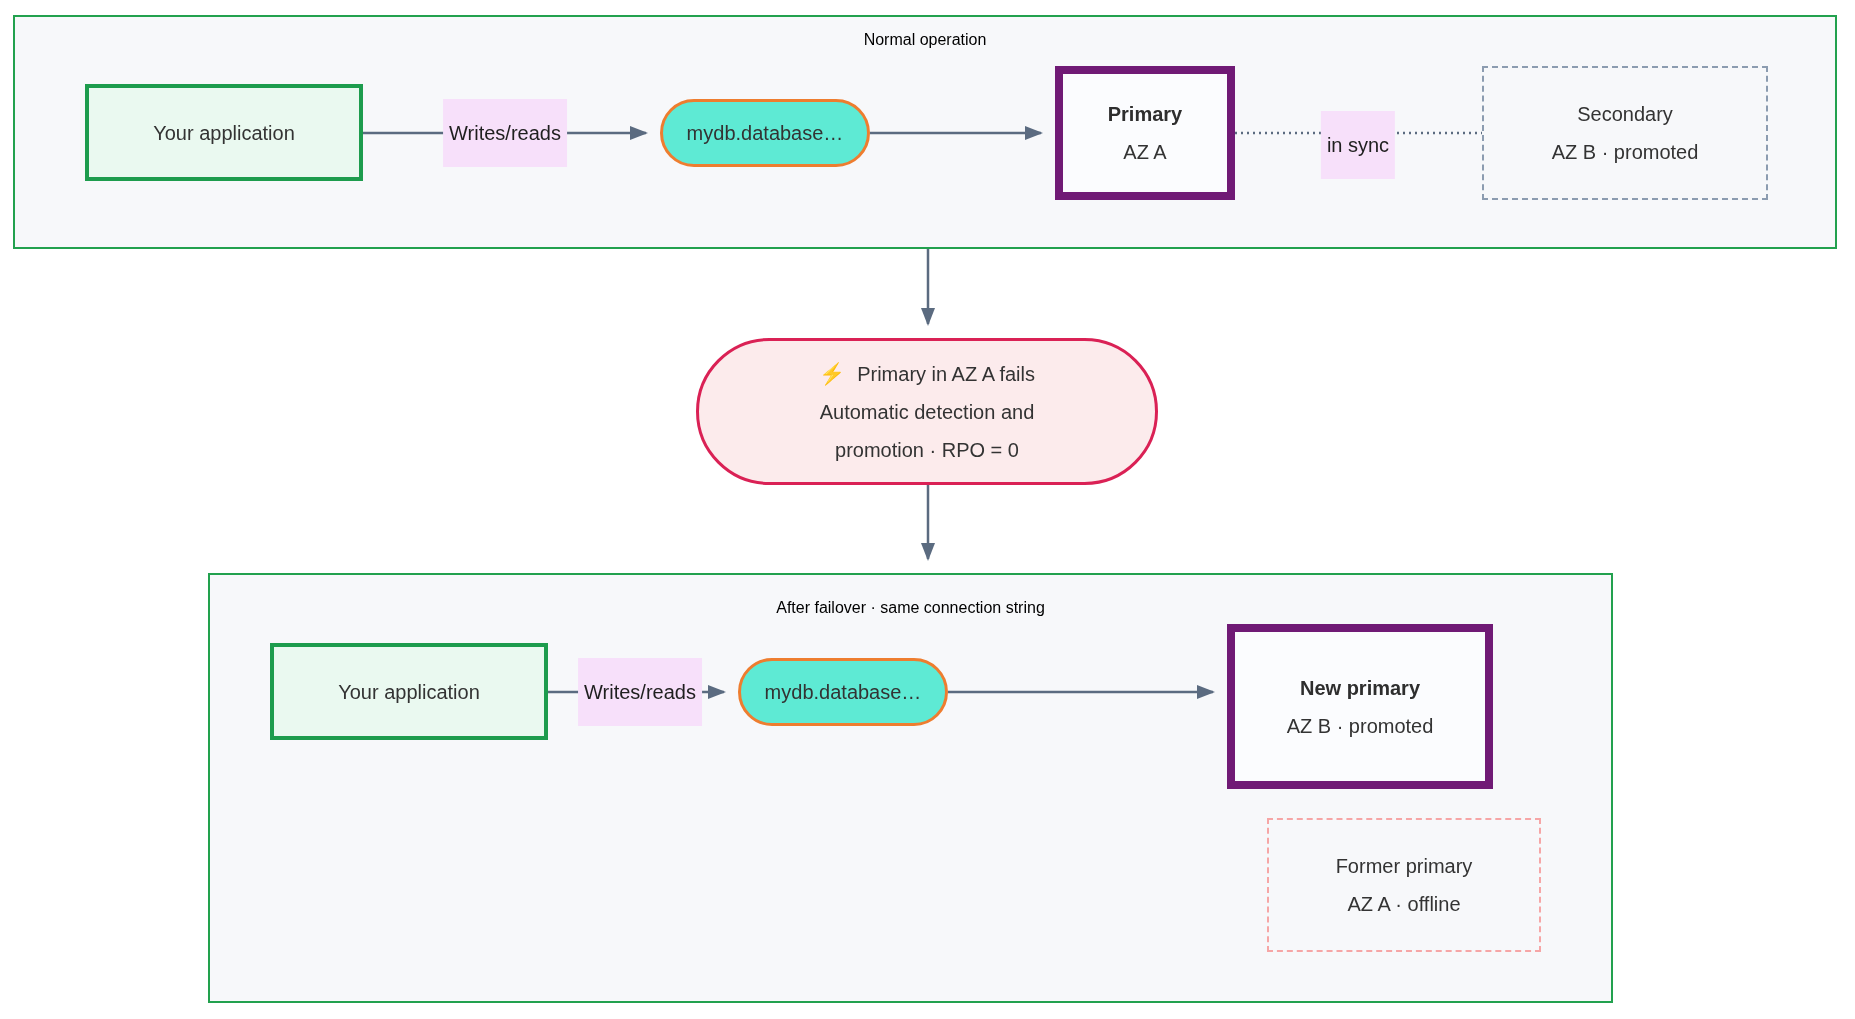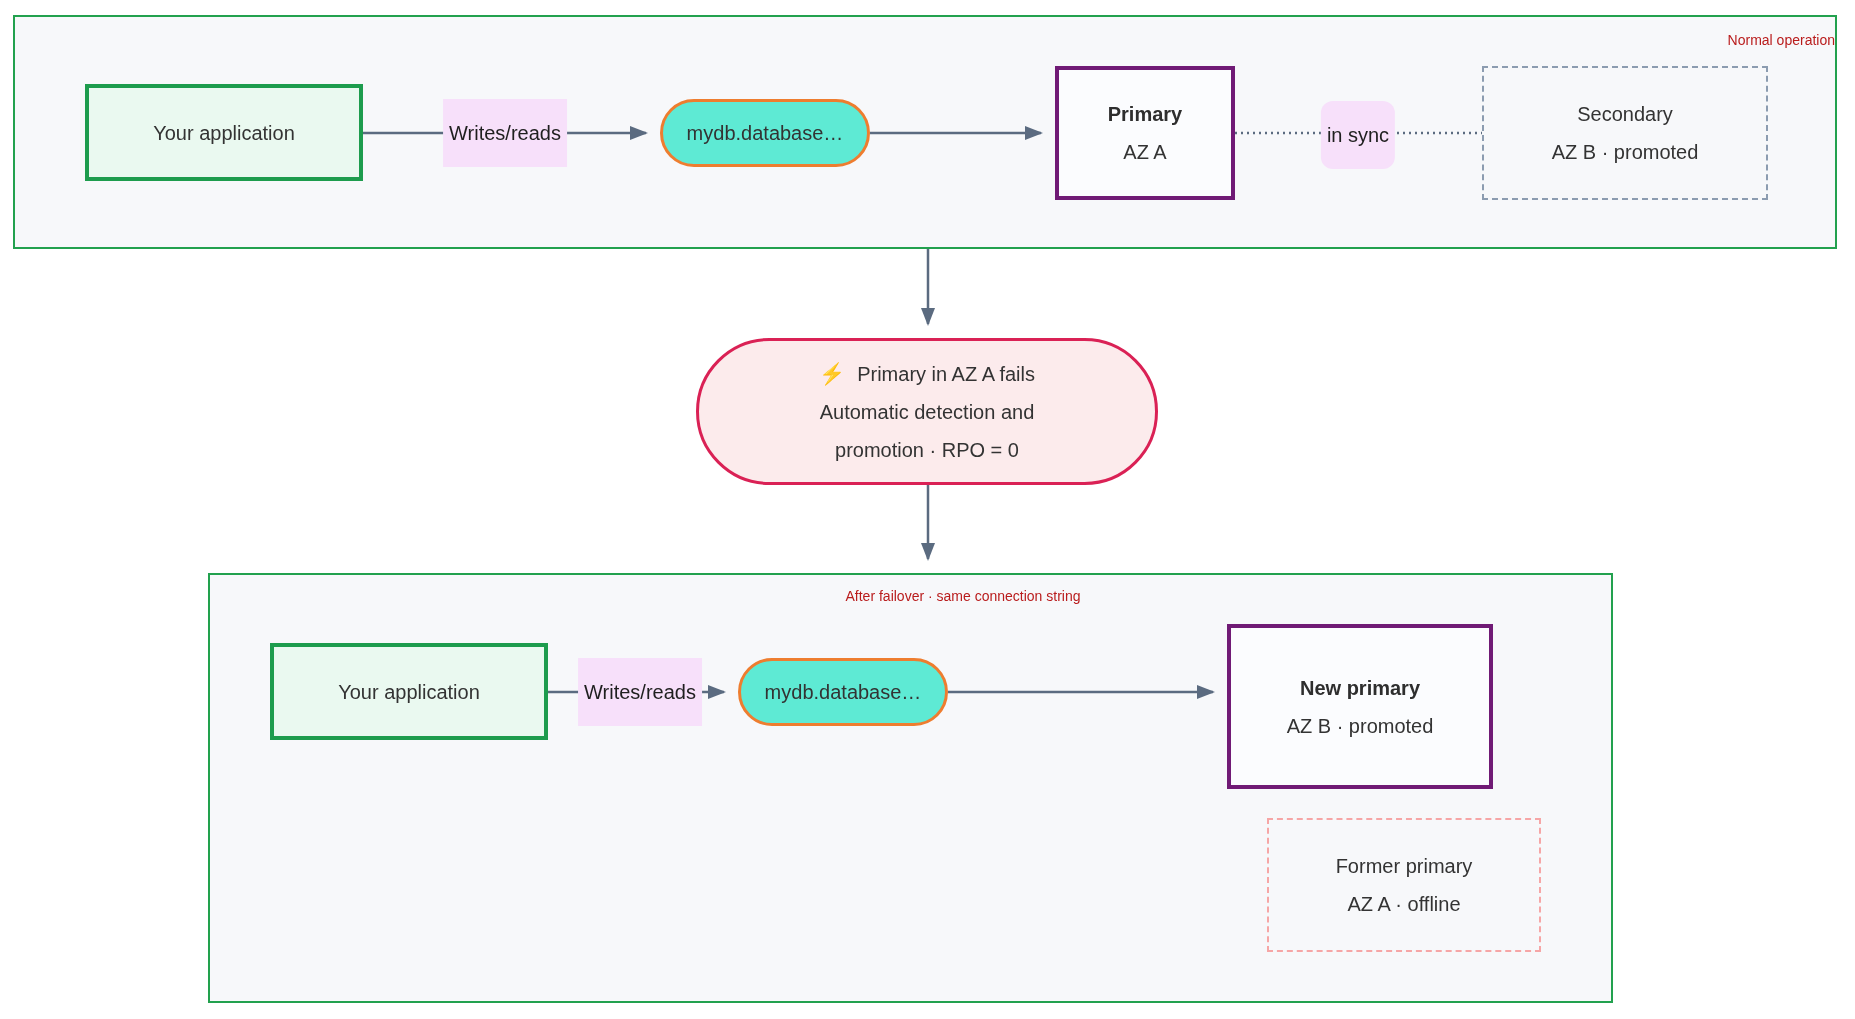--- a/index.html
+++ b/index.html
@@ -3,31 +3,31 @@
 <meta charset="utf-8">
 <style>
   html,body{margin:0;padding:0;background:#ffffff;}
   .canvas{
     position:relative;width:1855px;height:1019px;background:#ffffff;
     font-family:"Liberation Sans",sans-serif;color:#333333;overflow:hidden;
   }
   .sect{position:absolute;box-sizing:border-box;background:#f7f8fa;border:2px solid #22a14e;z-index:0;}
   .sect-top{left:13px;top:15px;width:1824px;height:234px;}
   .sect-bottom{left:208px;top:573px;width:1405px;height:430px;}
-  .sect-title{font-size:14px;color:#b91c1c;text-align:right;line-height:28px;padding-top:9px;}
-  .sect-title-bottom{max-width:340px;margin:0 auto;line-height:40px;padding-top:1px;}
+  .sect-title{font-size:16px;color:#000000;text-align:center;line-height:28px;padding-top:9px;}
+  .sect-title-bottom{max-width:340px;margin:12px auto;line-height:40px;padding-top:1px;}
   .edges{position:absolute;left:0;top:0;z-index:1;}
   .node{
     position:absolute;box-sizing:border-box;display:flex;flex-direction:column;
     align-items:center;justify-content:center;text-align:center;
     font-size:20px;line-height:38px;color:#333333;z-index:2;
   }
   .node-app{border:4px solid #1d9c4d;background:#eaf9f0;}
   .node-pill{border:3px solid #ee7d2f;background:#5eead4;border-radius:34px;}
-  .node-dark{border:4px solid #701a75;background:#fbfcfe;}
+  .node-dark{border:8px solid #701a75;background:#fbfcfe;}
   .node-dash-gray{border:2px dashed #8c9cb0;background:transparent;}
   .node-dash-pink{border:2px dashed #f6a6a6;background:transparent;}
   .node-stadium{border:3px solid #da2155;background:#fcebec;border-radius:74px;}
   .node-title{font-weight:700;color:#2e2e2e;}
   .bolt{color:#f2a33c;margin-right:12px;font-size:21px;}
   .edge-label{
     position:absolute;transform:translate(-50%,-50%);background:#f7e0fa;
     font-size:20px;line-height:24px;padding:22px 6px;color:#1f1f1f;z-index:3;white-space:nowrap;
   }
 </style>
@@ -95,16 +95,16 @@
     <div class="node-title">New primary</div>
     <div class="node-sub">AZ B · promoted</div>
   </div>
 
   <div class="node node-dash-pink" style="left:1267px;top:818px;width:274px;height:134px;">
     <div>Former primary</div>
     <div class="node-sub">AZ A · offline</div>
   </div>
 
   <div class="edge-label" style="left:505px;top:133px;">Writes/reads</div>
-  <div class="edge-label" style="left:1358px;top:135px;border-radius:12px;">in sync</div>
+  <div class="edge-label" style="left:1358px;top:145px;">in sync</div>
   <div class="edge-label" style="left:640px;top:692px;">Writes/reads</div>
 
 </div>
 
 </body></html>

